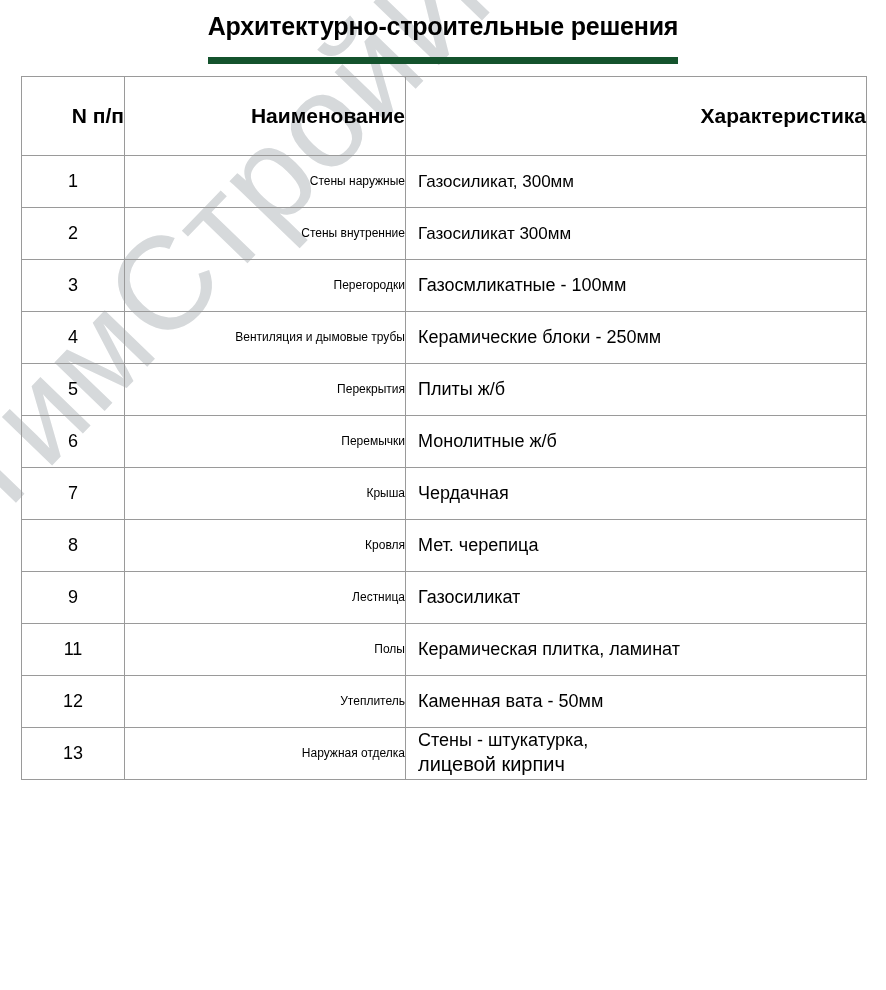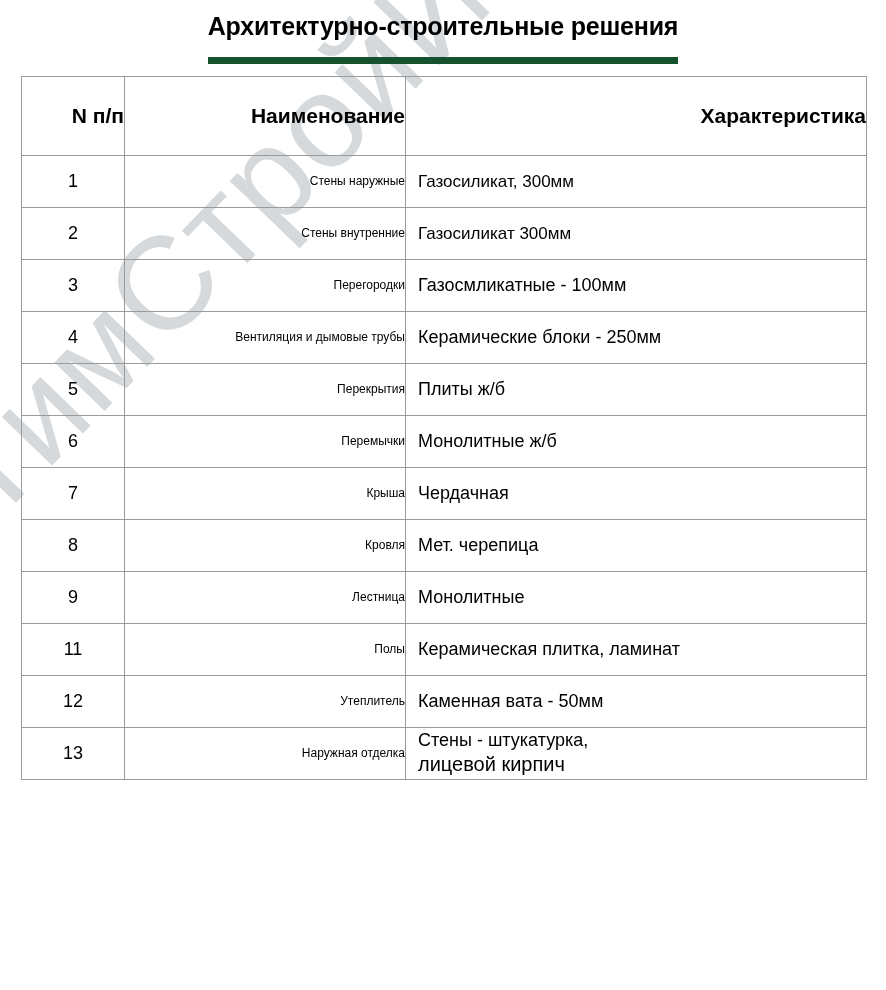--- a/index.html
+++ b/index.html
@@ -208,21 +208,21 @@
           <td class="cell-num">8</td>
           <td class="cell-name">Кровля</td>
           <td class="cell-char">
             <span class="ln">Мет. черепица</span>
           </td>
         </tr>
         <tr>
           <td class="cell-num">9</td>
           <td class="cell-name">Лестница</td>
           <td class="cell-char">
-            <span class="ln">Монолитные</span>
+            <span class="ln">Газосиликат</span>
           </td>
         </tr>
         <tr>
           <td class="cell-num">11</td>
           <td class="cell-name">Полы</td>
           <td class="cell-char">
             <span class="ln">Керамическая плитка, ламинат</span>
           </td>
         </tr>
         <tr>

